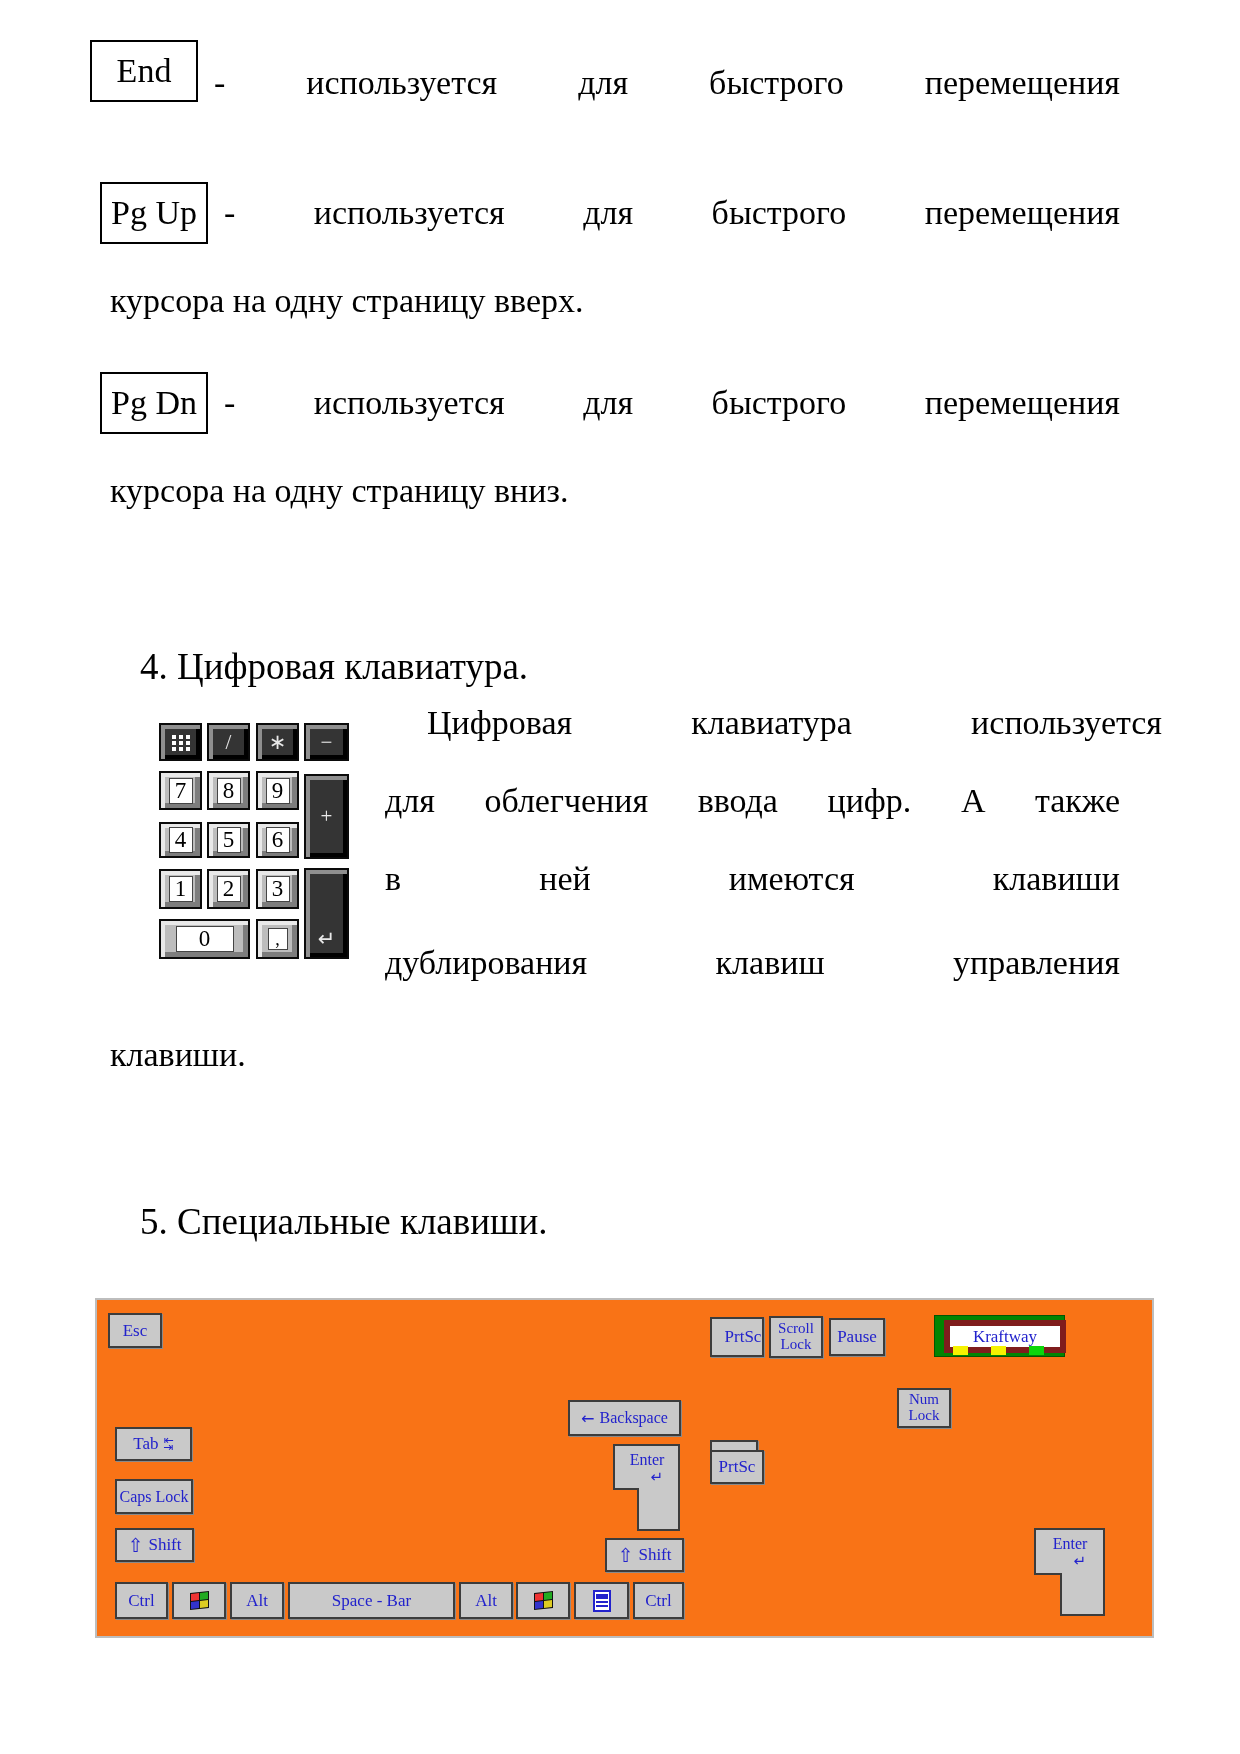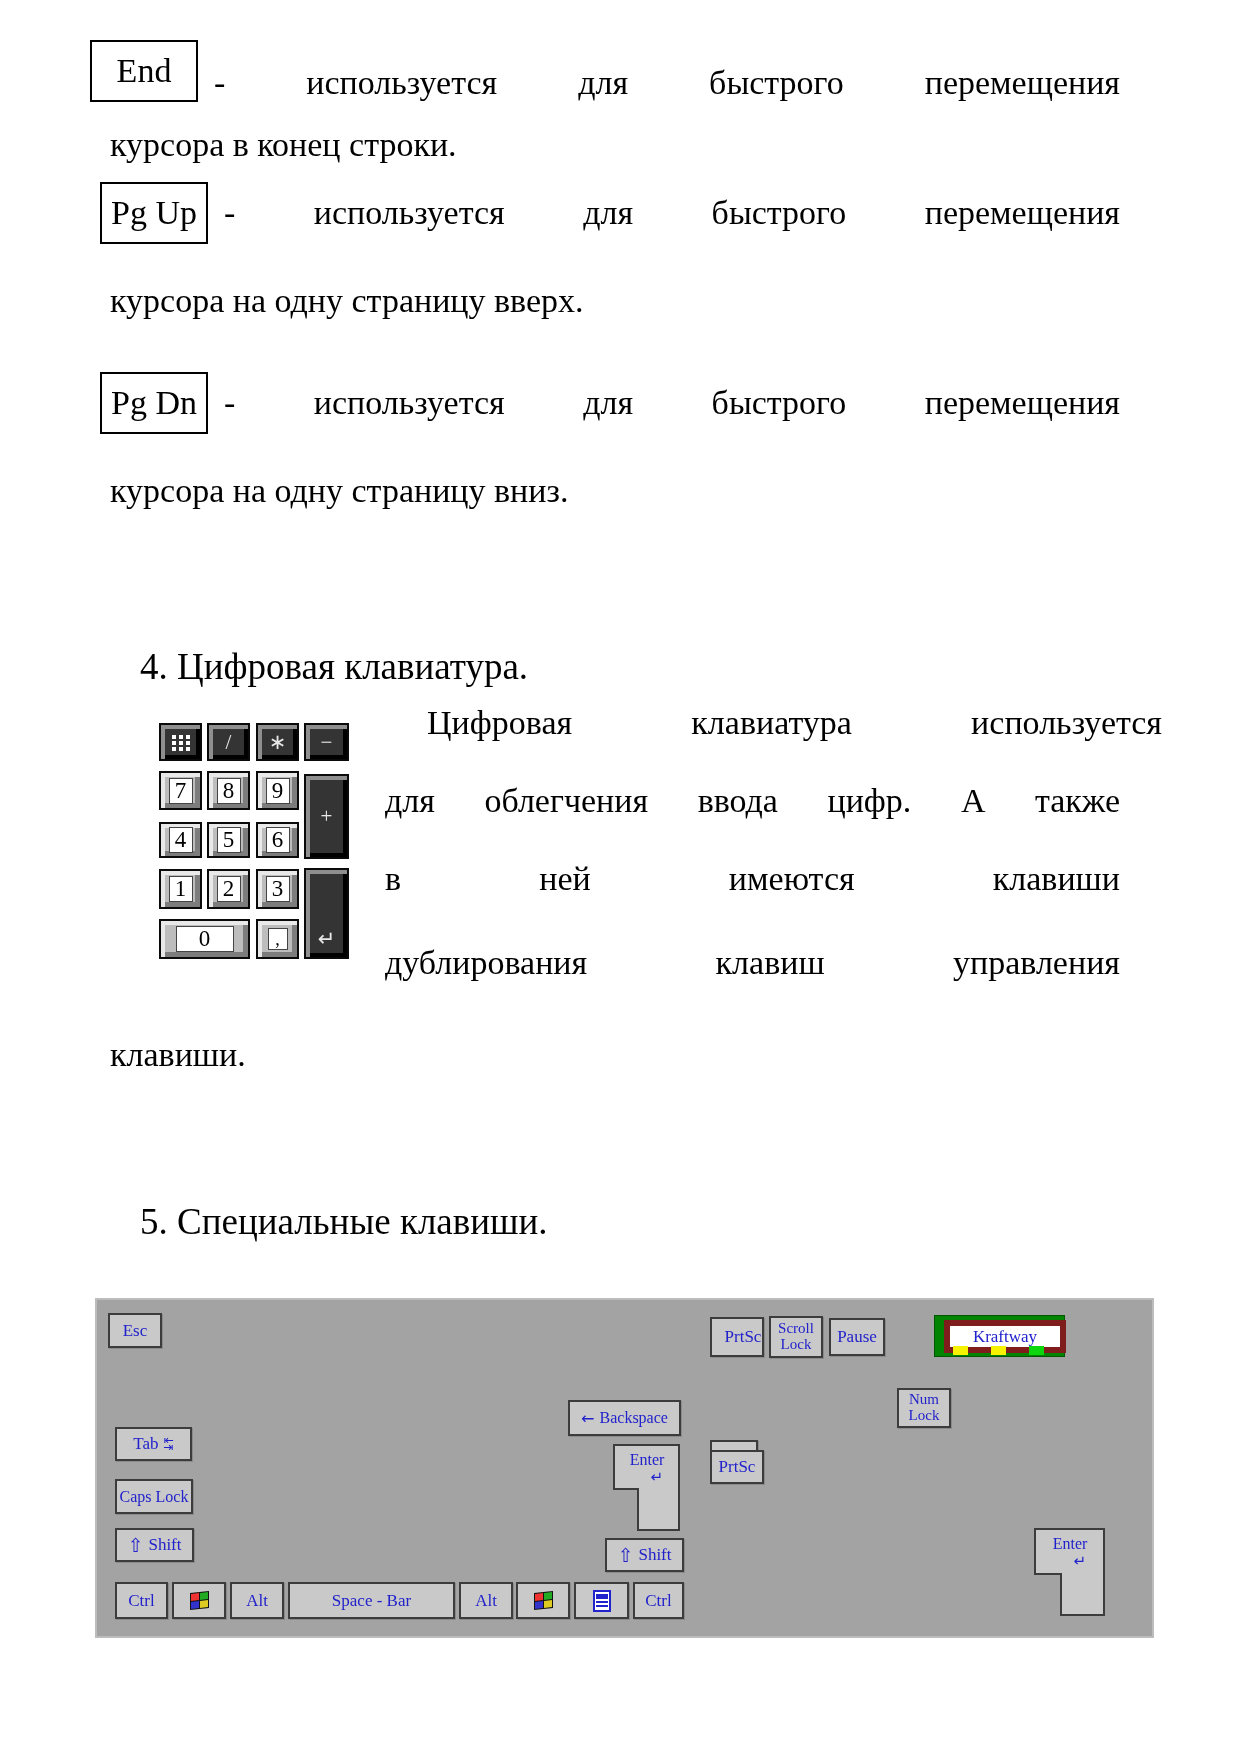--- a/index.html
+++ b/index.html
@@ -39,21 +39,21 @@
     background:#343434;
     box-shadow: inset 4px 4px 0 #8f8f8f, inset -4px -4px 0 #000;
     color:#e8e8e8; font-size:21px;
   }
   .np-grid-icon { position:relative; width:4px; height:4px; background:#fff;
     box-shadow:7px 0 #fff,14px 0 #fff,0 6px #fff,7px 6px #fff,14px 6px #fff,
                0 12px #fff,7px 12px #fff,14px 12px #fff; margin:-10px 14px 0 0; }
 
   
   .kbd-box { position:absolute; left:95px; top:1298px; width:1055px; height:336px;
-             border:2px solid #bdbdbd; background:#a3a3a3; }
+             border:2px solid #bdbdbd; background:#f97316; }
   .key {
     position:absolute; box-sizing:border-box; background:#c9c9c9;
     border:2px solid #3c3c3c; box-shadow:1px 1px 0 #8a8a8a;
     color:#2222cc; font-size:17px; display:flex; align-items:center;
     justify-content:center; gap:5px; font-family:"Liberation Serif", serif;
     white-space:nowrap;
   }
   .key.twoline { flex-direction:column; line-height:1.05; font-size:15px; gap:0; }
   .arrow { font-family:"DejaVu Sans", sans-serif; }
   .shift-arrow { font-family:"DejaVu Sans", sans-serif; font-size:19px; color:#2222cc; }
@@ -83,21 +83,20 @@
 </style>
 </head>
 <body>
 
 <div class="page">
 
   <div class="kb-row" style="left:90px; top:40px; width:1030px;align-items:flex-end;">
     <span class="keybox">End</span>
     <span class="kb-rest">- используется для быстрого перемещения</span>
   </div>
-  <div class="t-line" style="top:126px;">курсора в конец строки.</div>
 
   <div class="kb-row" style="left:100px; top:182px; width:1020px;">
     <span class="keybox">Pg Up</span>
     <span class="kb-rest">- используется для быстрого перемещения</span>
   </div>
   <div class="t-line" style="top:282px;">курсора на одну страницу вверх.</div>
 
   <div class="kb-row" style="left:100px; top:372px; width:1020px;">
     <span class="keybox">Pg Dn</span>
     <span class="kb-rest">- используется для быстрого перемещения</span>

